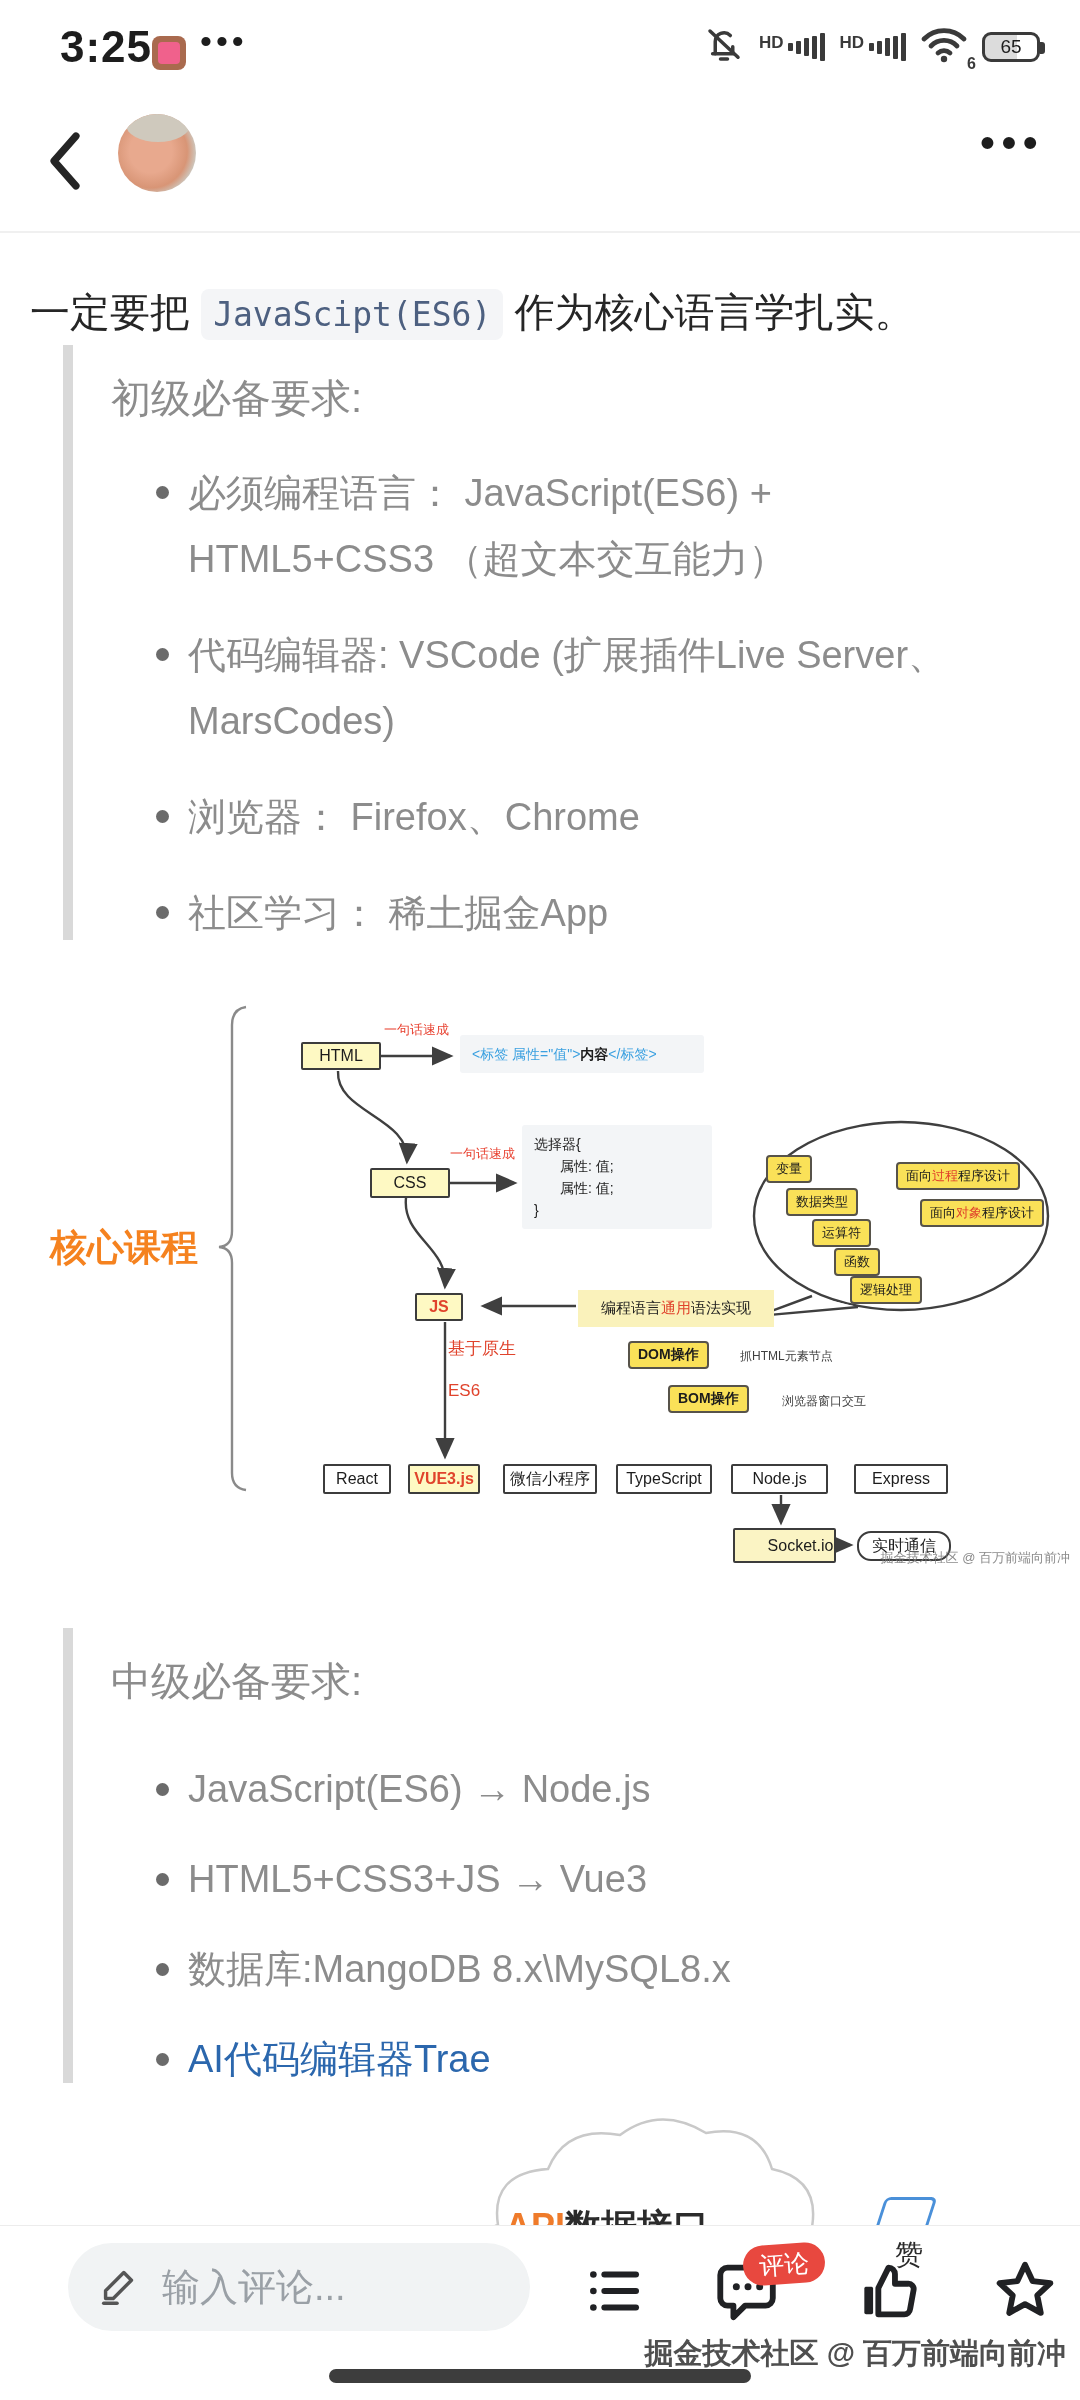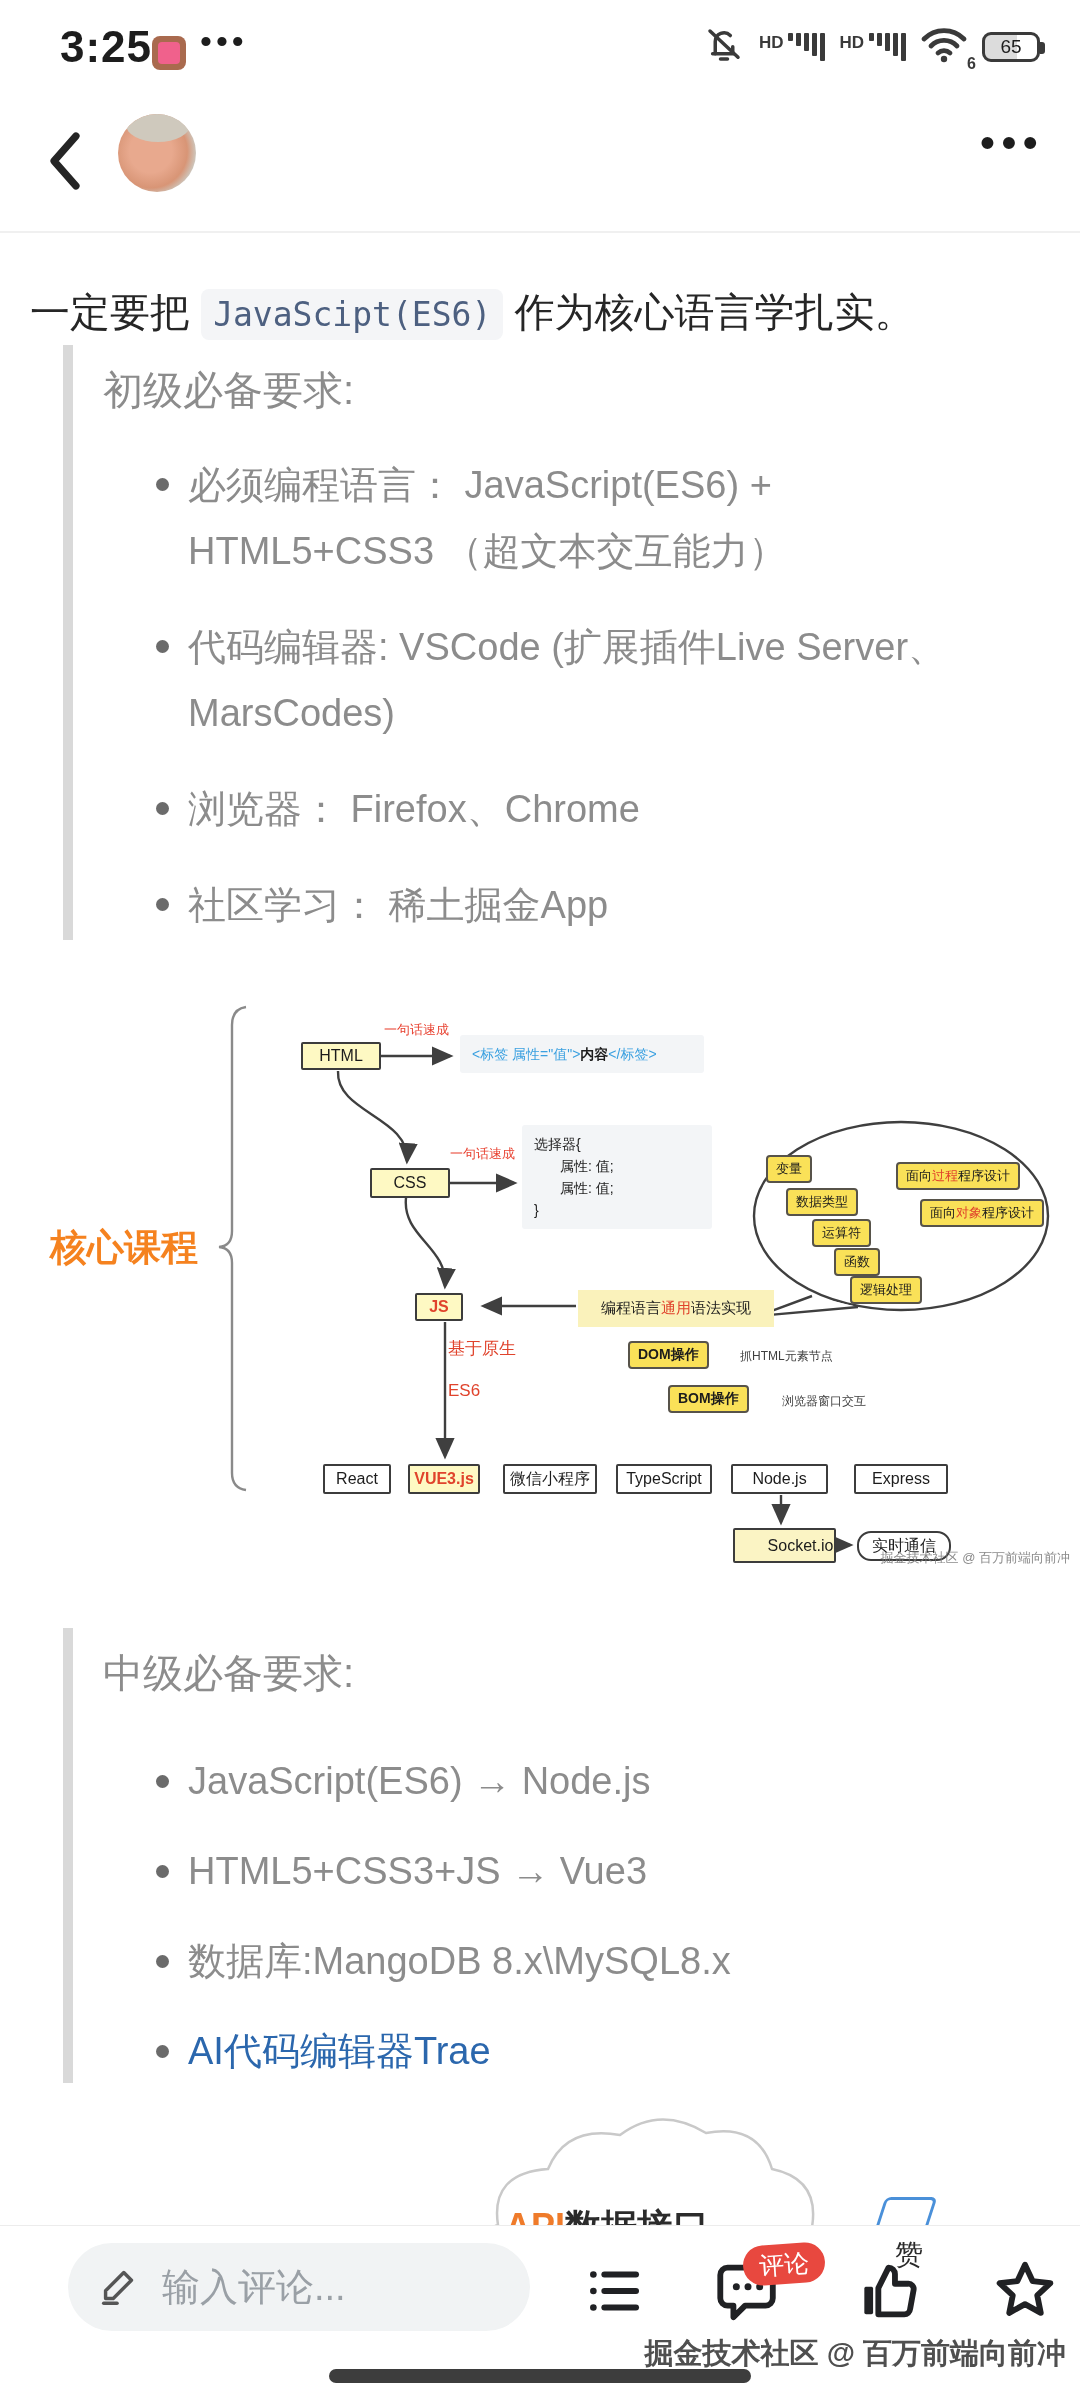--- a/index.html
+++ b/index.html
@@ -10,21 +10,21 @@
     overflow:hidden;margin:0 auto;
   }
 
   
   .status-bar{position:absolute;left:0;top:0;width:1080px;height:90px;}
   .sb-time{position:absolute;left:60px;top:22px;font-size:44px;font-weight:600;color:#1d1d1d;letter-spacing:1px;}
   .sb-appicon{position:absolute;left:152px;top:36px;width:34px;height:34px;border-radius:8px;background:#a96a4e;display:flex;align-items:center;justify-content:center;}
   .sb-appicon .inner{width:22px;height:22px;border-radius:4px;background:#f0618c;}
   .sb-more{position:absolute;left:200px;top:22px;font-size:34px;color:#1d1d1d;letter-spacing:4px;}
   .sb-right{position:absolute;right:40px;top:24px;display:flex;align-items:center;gap:14px;height:46px;}
-  .sig{display:flex;align-items:flex-start;gap:3px;}
+  .sig{display:flex;align-items:center;gap:3px;}
   .sig .hd{font-size:17px;font-weight:700;color:#3a3a3a;margin-right:2px;align-self:flex-start;}
   .sig i{display:block;width:5px;background:#3a3a3a;border-radius:1px;}
   .battery{position:relative;width:58px;height:30px;border:3px solid #3a3a3a;border-radius:9px;display:flex;align-items:center;justify-content:center;background:linear-gradient(90deg,#dcdcdc 0 62%,#fff 62%);}
   .battery .pct{font-size:19px;color:#1d1d1d;}
   .battery:after{content:"";position:absolute;right:-8px;top:7px;width:5px;height:12px;background:#3a3a3a;border-radius:0 3px 3px 0;}
 
   
   .app-header{position:absolute;left:0;top:90px;width:1080px;height:143px;background:#fff;border-bottom:2px solid #f0f0f0;}
   .back-btn{position:absolute;left:38px;top:36px;width:60px;height:70px;}
   .avatar{position:absolute;left:118px;top:24px;width:78px;height:78px;border-radius:50%;
@@ -34,21 +34,21 @@
   .hdr-more{position:absolute;right:36px;top:28px;font-size:44px;color:#1d1d1d;letter-spacing:6px;}
 
   
   .intro{position:absolute;left:30px;top:242px;width:1030px;font-size:40px;color:#262626;line-height:60px;}
   .intro code{font-family:"DejaVu Sans Mono","Liberation Mono",monospace;font-size:33px;color:#4d6080;background:#f4f5f7;border-radius:8px;padding:6px 12px;}
 
   
   .bq{position:absolute;border-left:10px solid #d9d9d9;padding-left:22px;color:#8e8e8e;}
   .bq1{left:63px;top:345px;width:940px;height:595px;}
   .bq2{left:63px;top:1628px;width:940px;height:455px;}
-  .bq-heading{font-size:40px;color:#8c8c8c;margin:8px;padding-top:10px;font-weight:400;}
+  .bq-heading{font-size:40px;color:#8c8c8c;margin:16px;padding-top:10px;font-weight:400;}
   .bq ul{list-style:none;margin:0;padding:0 0 0 93px;}
   .bq1 ul{margin-top:34px;}
   .bq2 ul{margin-top:58px;}
   .bq li{position:relative;font-size:38px;color:#8c8c8c;}
   .bq1 li{line-height:66px;margin-bottom:30px;max-width:770px;}
   .bq2 li{line-height:44px;margin-bottom:46px;}
   .bq li:before{content:"";position:absolute;left:-32px;top:26px;width:13px;height:13px;border-radius:50%;background:#6b6b6b;}
   .bq2 li:before{top:16px;}
   .bq li.link{color:#2b67ad;}
 

